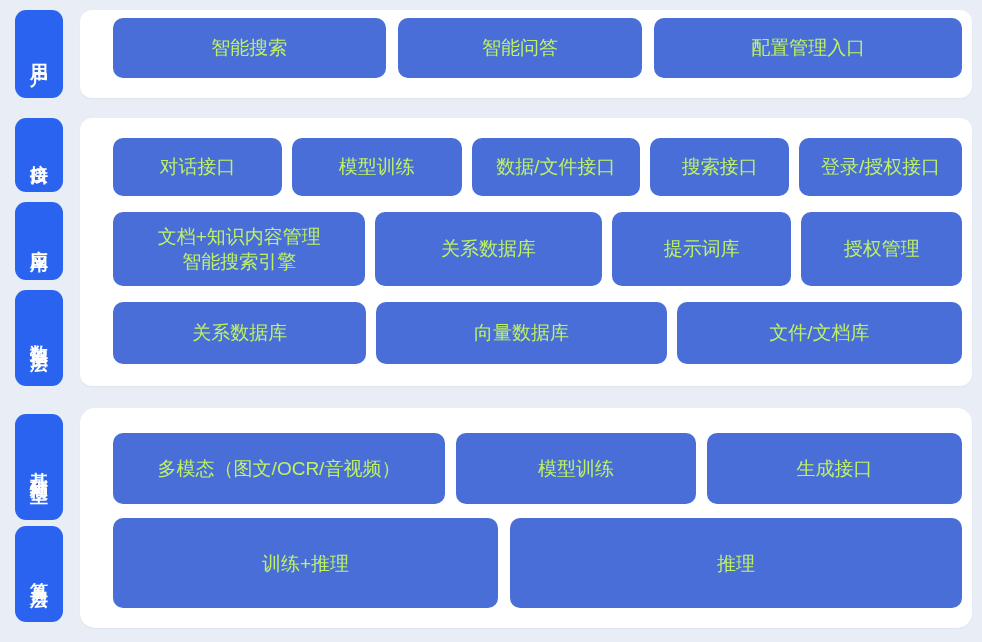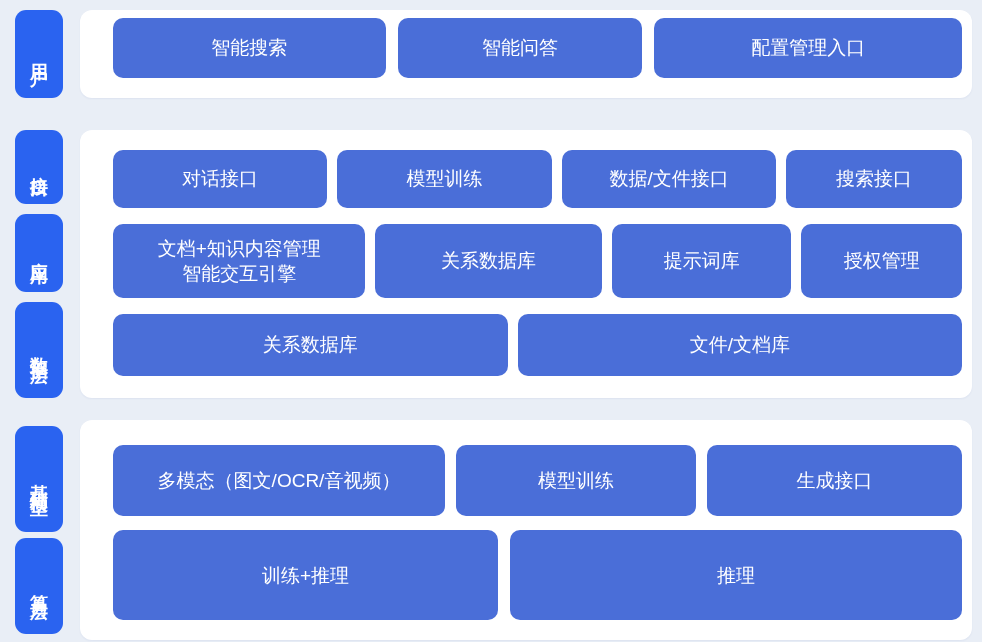--- a/index.html
+++ b/index.html
@@ -12,21 +12,21 @@
   .page{
     box-sizing:border-box;
     width:982px;height:642px;
     padding:10px 10px 0 15px;
   }
   .group{
     display:flex;
     gap:17px;
   }
   .g1{height:88px;}
-  .g2{height:268px;margin-top:32px;}
+  .g2{height:268px;margin-top:20px;}
   .g3{height:220px;margin-top:22px;}
   .labels{
     width:48px;
     flex:0 0 48px;
     display:flex;
     flex-direction:column;
     justify-content:space-between;
   }
   .g3 .labels{padding:6px 0;box-sizing:border-box;}
   .pill{
@@ -49,30 +49,30 @@
     flex:1;
     background:#ffffff;
     border-radius:12px;
     box-shadow:0 1px 2px rgba(40,70,150,0.06);
     display:flex;
     flex-direction:column;
     box-sizing:border-box;
   }
   .g1 .panel{padding:8px 10px 20px 33px;}
   .g2 .panel{padding:20px 10px 22px 33px;gap:16px;}
-  .g3 .panel{padding:25px 10px 20px 33px;gap:14px;}
+  .g3 .panel{padding:25px 10px 20px 33px;gap:14px;border-radius:15px;}
   .row{
     display:flex;
     gap:10px;
   }
   .g1 .row{flex:1;gap:12px;}
   .btn{
     background:#4a6ed8;
     border-radius:10px;
-    color:#ffffff;
+    color:#bef264;
     display:flex;
     flex-direction:column;
     align-items:center;
     justify-content:center;
     text-align:center;
     font-size:19px;
     line-height:1.32;
     min-width:0;
   }
 </style>
@@ -121,39 +121,45 @@
         </div>
         <div class="btn" style="flex:170">
           <span>模型训练</span>
         </div>
         <div class="btn" style="flex:169">
           <span>数据/文件接口</span>
         </div>
         <div class="btn" style="flex:139">
           <span>搜索接口</span>
         </div>
+        <div class="btn" style="flex:163">
+          <span>登录/授权接口</span>
+        </div>
       </div>
       <div class="row" style="height:74px">
         <div class="btn" style="flex:253">
           <span>文档+知识内容管理</span>
-          <span>智能交互引擎</span>
+          <span>智能搜索引擎</span>
         </div>
         <div class="btn" style="flex:227">
           <span>关系数据库</span>
         </div>
         <div class="btn" style="flex:180">
           <span>提示词库</span>
         </div>
         <div class="btn" style="flex:161">
           <span>授权管理</span>
         </div>
       </div>
       <div class="row" style="height:62px">
         <div class="btn" style="flex:254">
           <span>关系数据库</span>
+        </div>
+        <div class="btn" style="flex:291">
+          <span>向量数据库</span>
         </div>
         <div class="btn" style="flex:286">
           <span>文件/文档库</span>
         </div>
       </div>
     </div>
   </section>
 
   <section class="group g3">
     <div class="labels">

